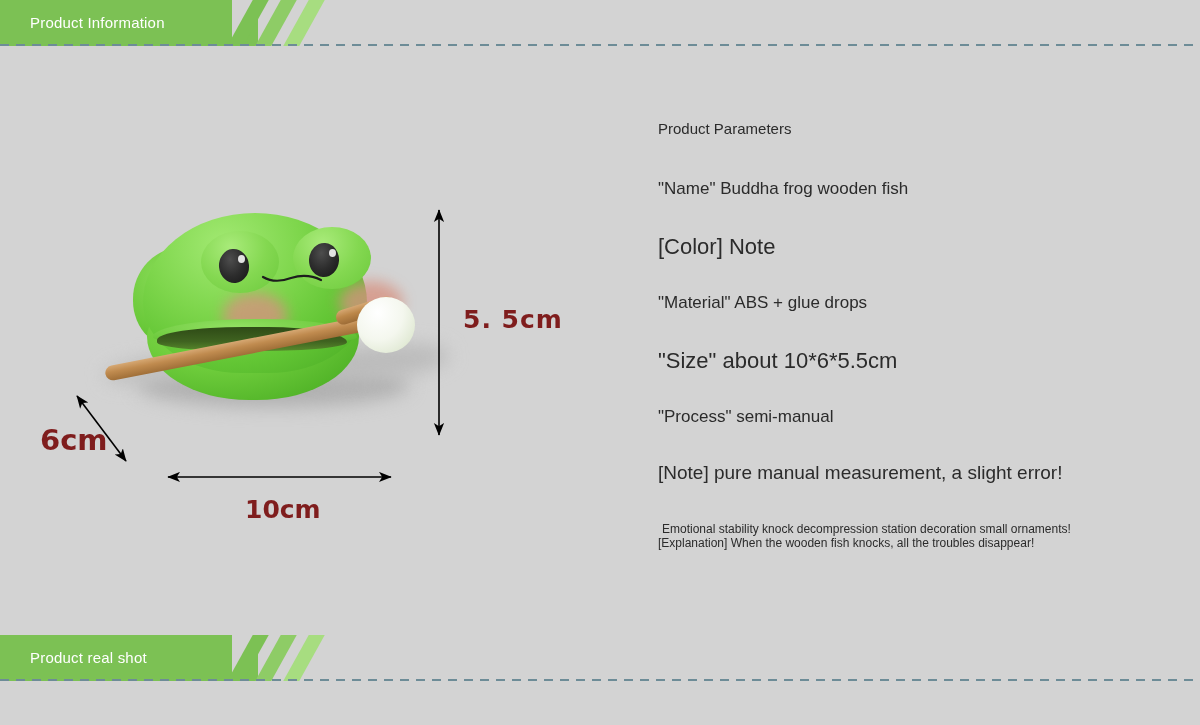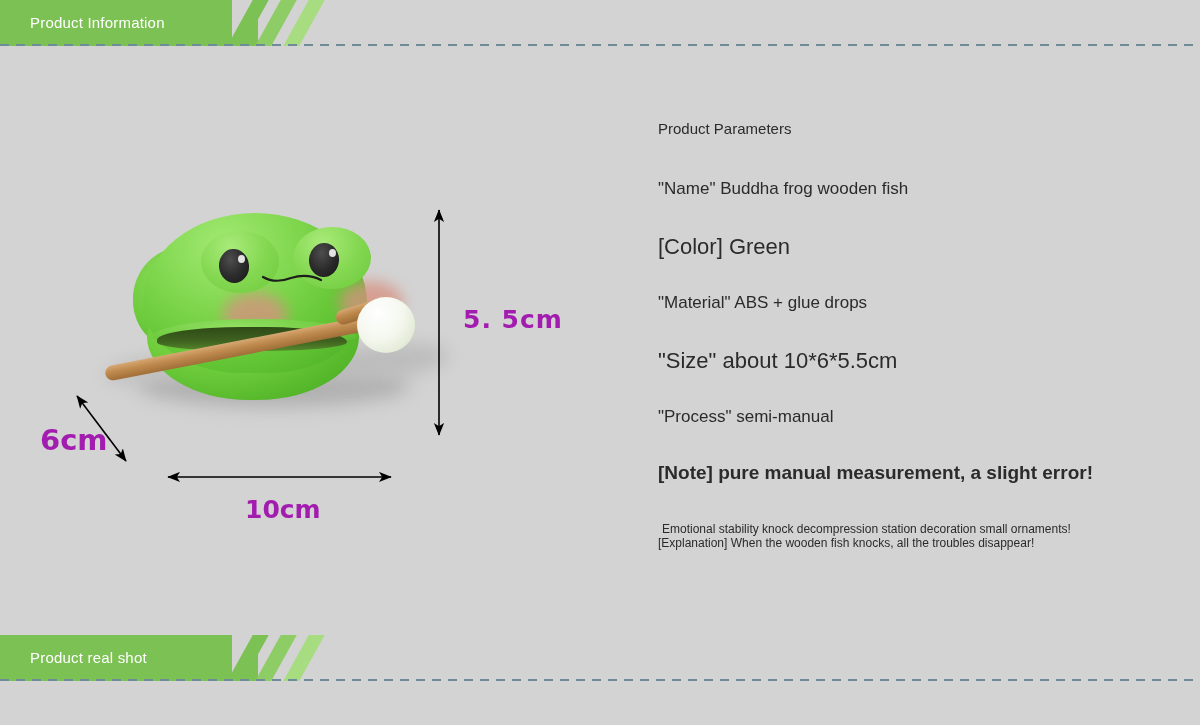--- a/index.html
+++ b/index.html
@@ -217,42 +217,42 @@
     position: absolute;
     left: 262px; top: 102px;
     width: 58px; height: 56px;
     border-radius: 50%;
     background: radial-gradient(ellipse at 36% 28%, #ffffff 0%, #f4f7ee 48%, #dfe8d2 82%, #cbd7bb 100%);
   }
 
   
   .dim-label {
     position: absolute;
-    color: #a21caf;
+    color: #7f1d1d;
     font-family: "DejaVu Sans", sans-serif;
     font-weight: 700;
     white-space: nowrap;
   }
   #label-h  { left: 463px; top: 305px; font-size: 25px; letter-spacing: 1px; }
   #label-w  { left: 245px; top: 495px; font-size: 25px; }
   #label-d  { left: 40px;  top: 423px; font-size: 29px; }
 
   
   #spec {
     position: absolute;
     left: 618px;
     top: 120px;
     width: 560px;
     color: #2b2b2b;
   }
   .spec-line { white-space: nowrap; margin-left: 40px; }
   .sz-title { font-size: 15px; margin-bottom: 42px; }
   .sz-md    { font-size: 17px; margin-bottom: 35px; }
   .sz-lg    { font-size: 22px; margin-bottom: 33px; }
-  .sz-note  { font-size: 19px; margin-bottom: 38px; font-weight: bold; }
+  .sz-note  { font-size: 19px; margin-bottom: 38px; }
   .sz-sm    { font-size: 12px; margin-bottom: 24px; }
   .sz-sm2   { font-size: 12px; padding-left: 4px; }
 </style>
 </head>
 <body>
 
 <div id="page">
 
   <div class="banner" id="top-banner">
     <div class="banner-fill"></div>
@@ -306,21 +306,21 @@
     <line x1="77" y1="396" x2="126" y2="461" stroke="#000" stroke-width="1.6" marker-start="url(#at)" marker-end="url(#ah)"></line>
   </svg>
 
   <div class="dim-label" id="label-h">5. 5cm</div>
   <div class="dim-label" id="label-w">10cm</div>
   <div class="dim-label" id="label-d">6cm</div>
 
   <div id="spec">
     <div class="spec-line sz-title">Product Parameters</div>
     <div class="spec-line sz-md">"Name" Buddha frog wooden fish</div>
-    <div class="spec-line sz-lg">[Color] Green</div>
+    <div class="spec-line sz-lg">[Color] Note</div>
     <div class="spec-line sz-md">"Material" ABS + glue drops</div>
     <div class="spec-line sz-lg">"Size" about 10*6*5.5cm</div>
     <div class="spec-line sz-md">"Process" semi-manual</div>
     <div class="spec-line sz-note">[Note] pure manual measurement, a slight error!</div>
     <div class="spec-line sz-sm2">Emotional stability knock decompression station decoration small ornaments!</div>
     <div class="spec-line sz-sm">[Explanation] When the wooden fish knocks, all the troubles disappear!</div>
   </div>
 
   <div class="banner" id="bottom-banner">
     <div class="banner-fill"></div>

